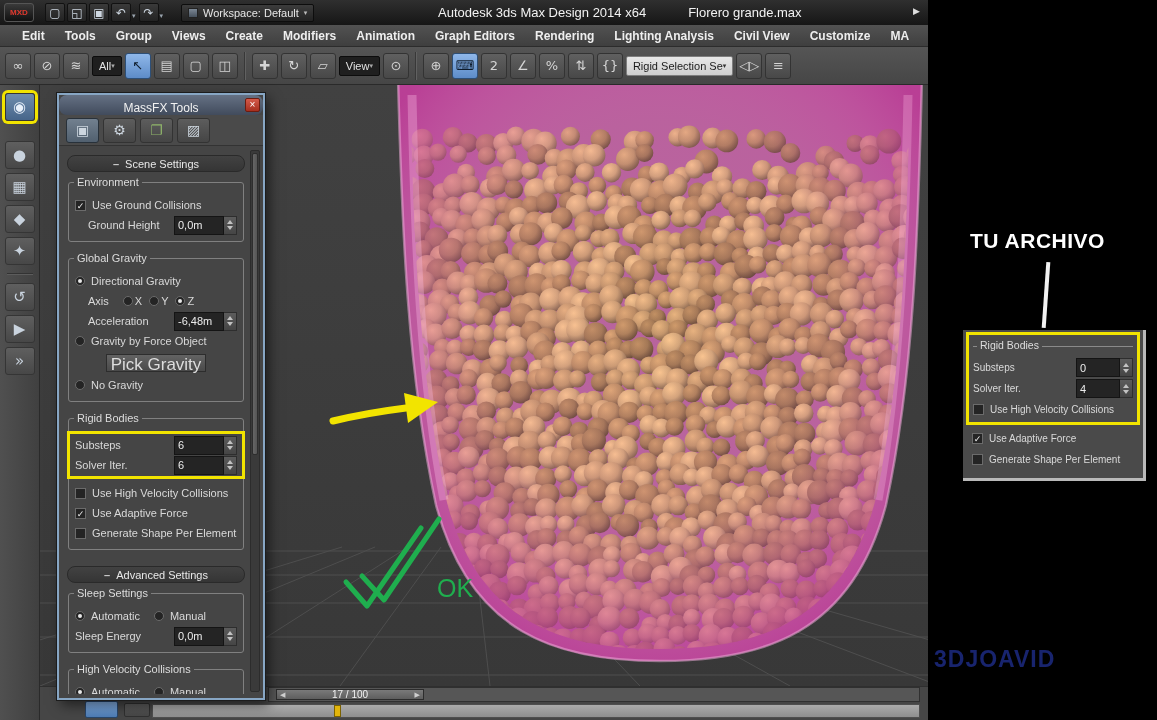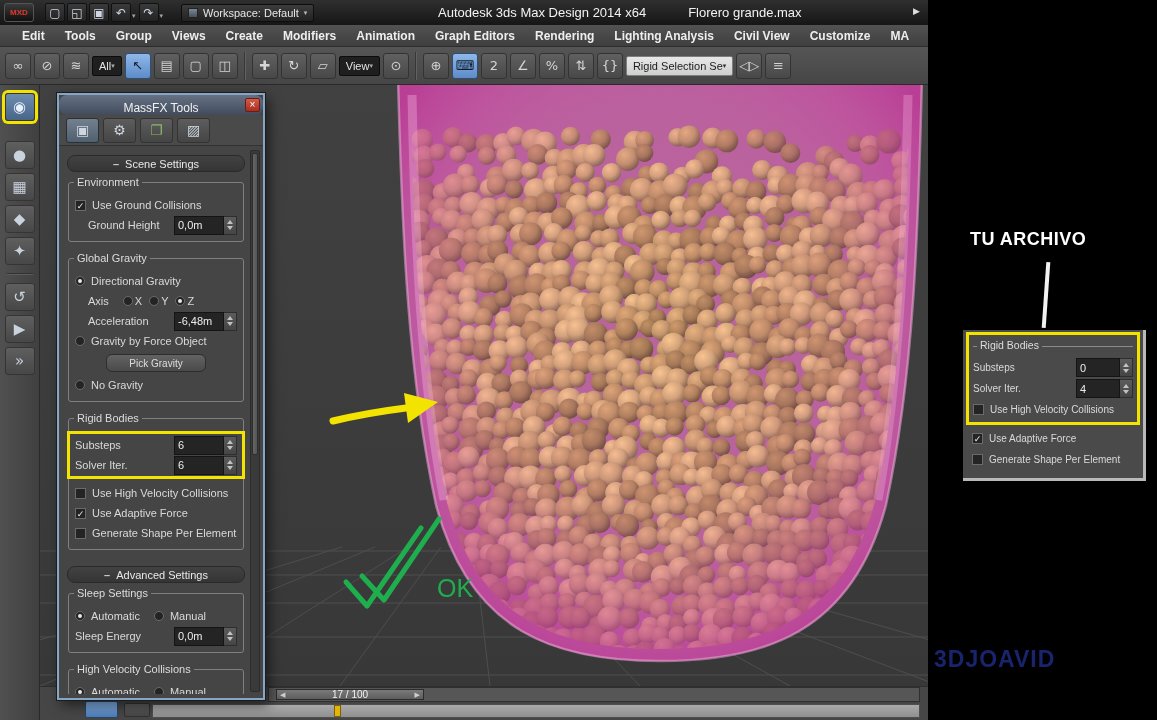--- a/index.html
+++ b/index.html
@@ -56,21 +56,21 @@
   .mfx-thumb{position:absolute;left:1px;right:1px;top:2px;height:56%;background:linear-gradient(90deg,#666,#555);border:1px solid #2e2e2e;border-radius:2px;}
 
   .rollout{height:17px;margin:6px 0 10px;background:linear-gradient(#424242,#353535);border:1px solid #2a2a2a;border-radius:8px;display:flex;align-items:center;justify-content:center;gap:6px;font-size:11px;color:#e8e8e8;}
   .rollout .dash{font-weight:bold;color:#ccc;}
   .group{position:relative;border:1px solid #808080;border-radius:3px;margin:0 1px 16px;padding:12px 6px 6px;}
   .glabel{position:absolute;top:-7px;left:5px;background:#454545;padding:0 3px;font-size:11px;color:#dcdcdc;white-space:nowrap;}
   .fr{display:flex;align-items:center;min-height:20px;font-size:11px;color:#d9d9d9;}
   .fr .lbl{white-space:nowrap;}
   .fr.ind1{padding-left:13px;}
   .btn-row{justify-content:center;margin:2px 0;}
-  .btn3d{height:18px;min-width:100px;background:linear-gradient(#636363,#4a4a4a);border:1px solid #2d2d2d;border-radius:6px;color:#ddd;font-size:10px;font-family:"Liberation Sans",sans-serif;}
+  .btn3d{height:18px;min-width:100px;background:linear-gradient(#636363,#4a4a4a);border:1px solid #2d2d2d;border-radius:0;color:#ddd;font-size:17px;font-family:"Liberation Sans",sans-serif;}
   .cb{width:11px;height:11px;flex:none;background:#242424;border:1px solid #6b6b6b;margin-right:6px;font-size:9px;line-height:10px;text-align:center;color:#f0f0f0;font-family:"DejaVu Sans",sans-serif;}
   .rb{width:10px;height:10px;flex:none;border-radius:50%;background:#242424;border:1px solid #6b6b6b;margin-right:6px;position:relative;}
   .rb.sel::after{content:"";position:absolute;left:2px;top:2px;right:2px;bottom:2px;border-radius:50%;background:#e8e8e8;}
   .rb.gap-l{margin-left:14px;}
   .axis{display:flex;align-items:center;margin-left:8px;}
   .axis .rb{margin-right:2px;margin-left:6px;}
   .axl{margin-right:1px;}
   .spin{margin-left:auto;display:flex;align-items:stretch;height:19px;}
   .spin .val{width:50px;background:#242424;border:1px solid #141414;font-size:11px;color:#ececec;display:flex;align-items:center;padding:0 3px;}
   .spin .arr{width:13px;display:flex;flex-direction:column;justify-content:center;gap:2px;background:linear-gradient(#5c5c5c,#454545);border:1px solid #2e2e2e;border-left:none;}
@@ -84,21 +84,21 @@
   .ts-handle{position:absolute;left:7px;top:1px;width:148px;height:11px;background:linear-gradient(#7a7a7a,#5e5e5e);border:1px solid #2c2c2c;display:flex;align-items:center;justify-content:space-between;padding:0 3px;}
   .ts-text{font-size:10px;color:#f2f2f2;}
   .ts-arrow{font-size:7px;color:#cfcfcf;font-family:"DejaVu Sans",sans-serif;}
   .trackbar{position:absolute;left:152px;top:704px;width:768px;height:14px;background:linear-gradient(#ababab,#8f8f8f);border:1px solid #4f4f4f;z-index:6;}
   .tb-marker{position:absolute;left:181px;top:0;width:7px;height:12px;background:#e3b50a;border:1px solid #7c6200;}
   .bl-btn1{position:absolute;left:85px;top:701px;width:33px;height:17px;background:linear-gradient(#85b0e4,#4d7cb4);border:1px solid #28466b;border-radius:2px;z-index:6;}
   .bl-btn2{position:absolute;left:124px;top:703px;width:26px;height:14px;background:linear-gradient(#5c5c5c,#474747);border:1px solid #303030;border-radius:2px;z-index:6;}
 
   
   .black-panel{position:absolute;left:928px;top:0;width:229px;height:720px;background:#000;z-index:20;}
-  .tu-archivo{position:absolute;left:42px;top:229px;font-size:18px;font-weight:bold;color:#fff;letter-spacing:.5px;white-space:nowrap;}
+  .tu-archivo{position:absolute;left:42px;top:229px;font-size:21px;font-weight:bold;color:#fff;letter-spacing:.5px;white-space:nowrap;}
   .pointer-line{position:absolute;left:116px;top:262px;width:4px;height:66px;background:#f2f2f2;transform:rotate(4deg);}
   .rpanel{position:absolute;left:35px;top:330px;width:183px;background:#4a4a4a;border-right:3px solid #b9b9b9;border-bottom:3px solid #b9b9b9;padding:2px 3px 8px;}
   .rpanel .fr{font-size:10px;min-height:21px;}
   .rp-box{position:relative;border:3px solid var(--hl);padding:9px 4px 2px;margin-bottom:3px;}
   .rp-grouphead{border-top:1px solid #8a8a8a;margin:2px 0 6px;position:relative;height:5px;}
   .rp-glabel{position:absolute;left:4px;top:-8px;background:#4a4a4a;padding:0 3px;font-size:10.5px;color:#ddd;white-space:nowrap;}
   .rpanel .spin .val{width:44px;}
   .rpanel .fr.outer{padding:0 6px;}
   .watermark{position:absolute;left:6px;top:646px;font-size:23px;font-weight:bold;letter-spacing:1px;white-space:nowrap;}
 </style>

